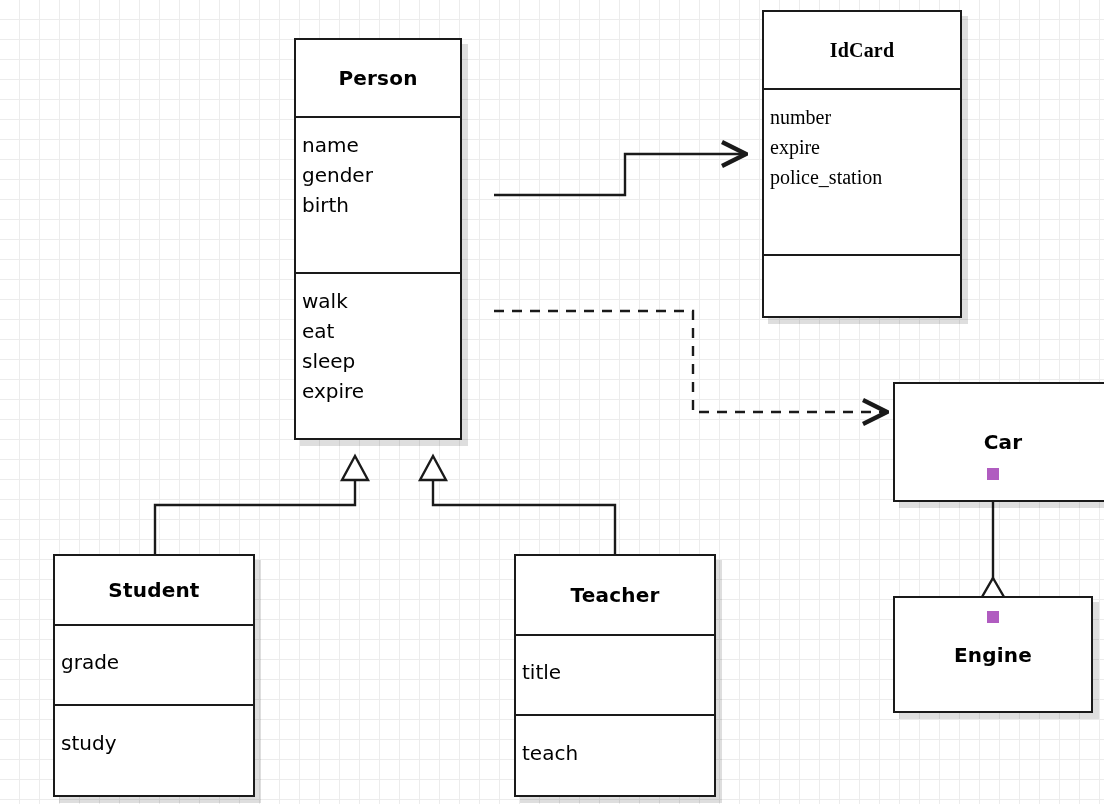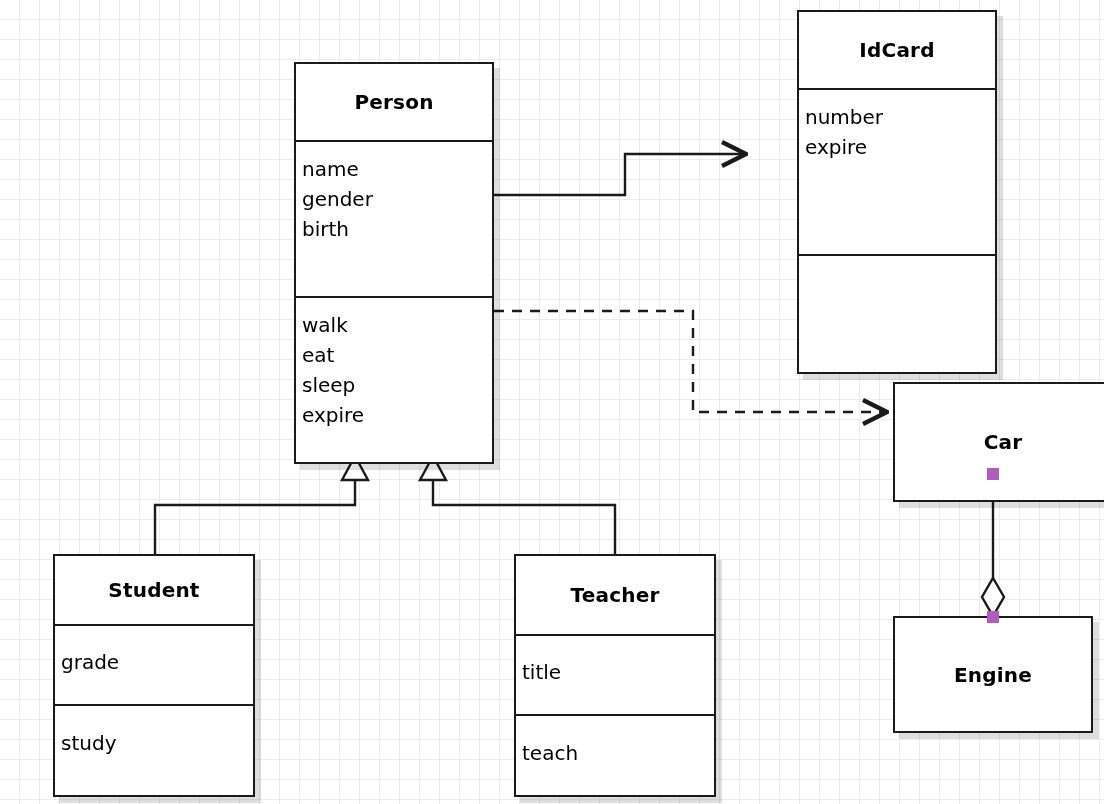--- a/index.html
+++ b/index.html
@@ -107,40 +107,41 @@
       <path d="M 615 554 L 615 505 L 433 505 L 433 477" fill="none" stroke="#1a1a1a" stroke-width="2.4"></path>
       <path d="M 433 456 L 420 480 L 446 480 Z" fill="#ffffff" stroke="#1a1a1a" stroke-width="2.4" stroke-linejoin="miter"></path>
     </g>
 
     <g>
       <path d="M 993 474 L 993 585" fill="none" stroke="#1a1a1a" stroke-width="2.4"></path>
       <path d="M 993 578 L 1004 597 L 993 616 L 982 597 Z" fill="#ffffff" stroke="#1a1a1a" stroke-width="2.4" stroke-linejoin="miter"></path>
     </g>
   </svg>
 
-  <div class="uml-class" style="left:294px; top:62px; width:200px; height:402px;">
+  <div class="uml-class" style="left:294px; top:38px; width:168px; height:402px;">
     <div class="compartment class-title" style="height:76px;">Person</div>
     <div class="compartment members" style="height:156px;">
       <div class="member">name</div>
       <div class="member">gender</div>
       <div class="member">birth</div>
     </div>
     <div class="compartment members" style="height:166px;">
       <div class="member">walk</div>
       <div class="member">eat</div>
       <div class="member">sleep</div>
       <div class="member">expire</div>
     </div>
   </div>
 
-  <div class="uml-class" style="left:797px; top:10px; width:200px; height:364px;">
+  <div class="uml-class" style="left:762px; top:10px; width:200px; height:308px;font-family:Liberation Serif, serif;">
     <div class="compartment class-title" style="height:76px;">IdCard</div>
     <div class="compartment members" style="height:166px;">
       <div class="member">number</div>
       <div class="member">expire</div>
+      <div class="member">police_station</div>
     </div>
     <div class="compartment members empty" style="height:36px;"></div>
   </div>
 
   <div class="uml-class" style="left:53px; top:554px; width:202px; height:243px;">
     <div class="compartment class-title" style="height:68px;">Student</div>
     <div class="compartment members single" style="height:80px;">
       <div class="member">grade</div>
     </div>
     <div class="compartment members single" style="height:81px;">
@@ -155,20 +156,20 @@
     </div>
     <div class="compartment members single" style="height:81px;text-align:center;">
       <div class="member">teach</div>
     </div>
   </div>
 
   <div class="uml-class" style="left:893px; top:354px; width:220px; height:120px;margin-top:28px;">
     <div class="compartment class-title" style="height:100%;">Car</div>
   </div>
 
-  <div class="uml-class" style="left:893px; top:616px; width:200px; height:117px;">
+  <div class="uml-class" style="left:893px; top:596px; width:200px; height:117px;">
     <div class="compartment class-title" style="height:100%;">Engine</div>
   </div>
 
   <div class="handle" style="left:993px; top:474px;"></div>
   <div class="handle" style="left:993px; top:617px;"></div>
 
 </div>
 
 </body></html>

